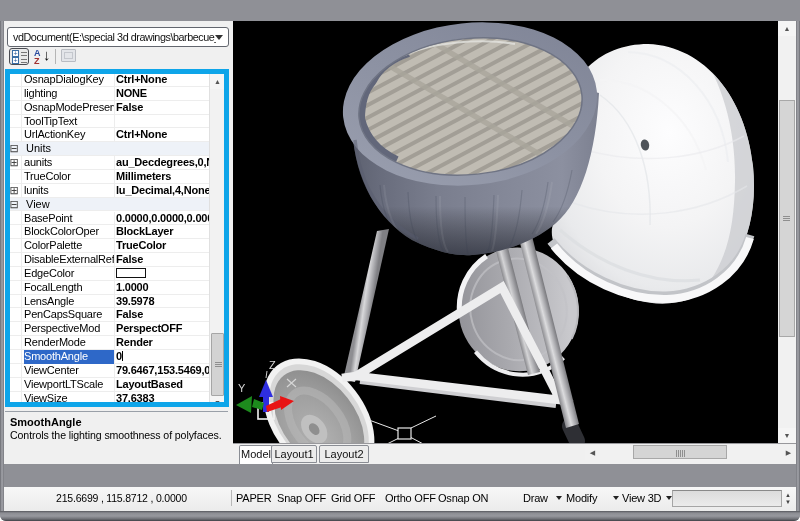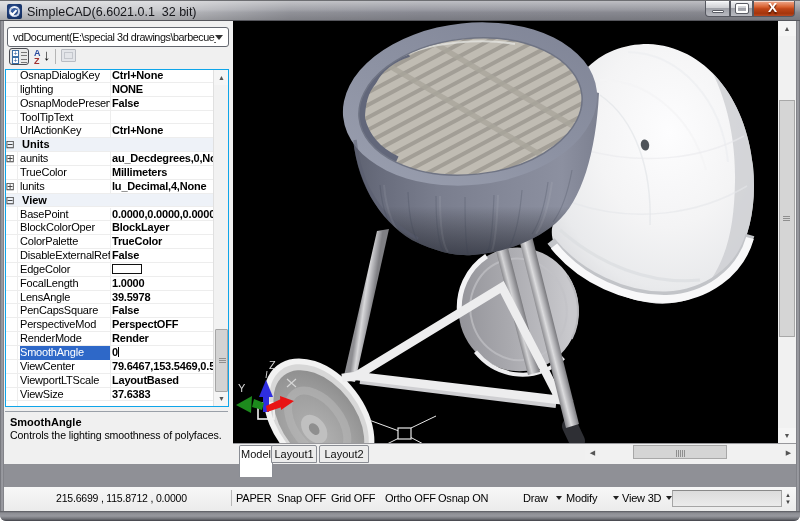--- a/index.html
+++ b/index.html
@@ -35,28 +35,28 @@
 #tb1 .l1,#tb1 .l2,#tb1 .l3,#tb1 .l4{position:absolute;left:11px;width:6px;height:1px;background:#777}
 #tb1 .l1{top:3px}#tb1 .l2{top:6px}#tb1 .l3{top:10px}#tb1 .l4{top:13px}
 #tb2{position:absolute;left:28px;top:1px;width:19px;height:17px;font-weight:bold;font-size:9px}
 #tb2 .a{position:absolute;left:2px;top:0px;color:#2a4ba0}
 #tb2 .z{position:absolute;left:2px;top:8px;color:#a03030}
 #tb2 .ar{position:absolute;left:11px;top:-2px;color:#111;font-weight:normal;font-size:15px}
 #tbsep{position:absolute;left:51px;top:2px;width:1px;height:15px;background:#b5b5b5}
 #tb3{position:absolute;left:57px;top:2px;width:15px;height:13px;border:1px solid #b9bcc2;background:#e3e5e9;border-radius:1px}
 #tb3 .i{position:absolute;left:2px;top:2px;width:9px;height:7px;border:1px solid #c4c7cd}
 
-#grid{position:absolute;left:1px;top:48px;width:224px;height:338px;background:#fff;border:1px solid #0ea5e9;overflow:hidden;font-size:11px}
+#grid{position:absolute;left:1px;top:48px;width:224px;height:338px;background:#fff;border:5px solid #0ea5e9;overflow:hidden;font-size:11px}
 .row{position:absolute;left:0;width:207px;height:13.9px;line-height:13.9px;border-bottom:1px solid #ededed;white-space:nowrap}
 .row .nm{position:absolute;left:14px;width:91px;height:13.9px;padding-left:0px;overflow:hidden;color:#000;border-right:1px solid #ededed;letter-spacing:-0.2px}
 .row .nm.sel{background:#2e68c8;color:#fff}
 .row .vl{position:absolute;left:106px;width:101px;height:13.9px;overflow:hidden;font-weight:bold;color:#000;letter-spacing:-0.2px}
 .row .pm{position:absolute;left:-3px;top:0;width:14px;font-size:11px;line-height:13.9px;color:#444;text-align:center;letter-spacing:0}
 .row.cat{background:#eef2f8}
-.row .cname{position:absolute;left:16px;font-weight:bold}
+.row .cname{position:absolute;left:16px;font-weight:normal}
 .caret{display:inline-block;width:1px;height:10px;background:#000;vertical-align:-1px;margin-left:0px}
 .swatch{display:inline-block;width:30px;height:10px;background:#fff;border:1.5px solid #111;vertical-align:-1px;margin-top:1px}
 #gutline{position:absolute;left:11px;top:0;width:1px;height:336px;background:#ededed}
 
 #gsb{position:absolute;right:0;top:0;width:15px;height:336px;background:#f2f2f2;border-left:1px solid #e0e0e0}
 .sbtn{position:absolute;left:0px;width:15px;height:15px;background:#f5f5f5;color:#555;font-size:7px;text-align:center;line-height:15px}
 #gsb .up{top:0}
 #gsb .dn{bottom:0}
 #gsb .thumb{position:absolute;left:1px;top:259px;width:13px;height:63px;background:#d3d3d3;border:1px solid #a6a6a6;border-radius:1px}
 .grip{position:absolute;left:3px;width:7px;height:5px;
@@ -67,21 +67,21 @@
 #desc .d{position:absolute;left:5px;top:17px;white-space:nowrap;font-size:10.6px;letter-spacing:-0.1px}
 
 #vp{position:absolute;left:233px;top:21px;width:545px;height:422px;background:#000}
 #vsb{position:absolute;left:778px;top:21px;width:18px;height:422px;background:#f1f1f1}
 #vsb .up{top:0;width:18px}
 #vsb .dn{bottom:0;width:18px}
 #vsb .thumb{position:absolute;left:1px;top:79px;width:16px;height:237px;background:#d5d5d5;border:1px solid #a8a8a8}
 
 #tabs{position:absolute;left:233px;top:443px;width:563px;height:21px;background:#f0f0f0;border-top:1px solid #98989c}
 .tab{position:absolute;top:1px;height:18px;border:1px solid #8a8d94;border-radius:2px 2px 0 0;font-size:11px;text-align:center;line-height:17px;color:#111;background:#ececec}
-#tabM{left:6px;width:34px;background:#fff;height:32px;border-bottom:none}
+#tabM{left:6px;width:34px;background:#fff;height:19px;border-bottom:none}
 #tabL1{left:38px;width:46px}
 #tabL2{left:86px;width:50px}
 #hsb{position:absolute;left:352px;top:1px;width:211px;height:15px;background:#f1f1f1}
 #hsb .lb{position:absolute;left:0;top:0;width:15px;height:15px;color:#555;font-size:7px;text-align:center;line-height:15px}
 #hsb .rb{position:absolute;right:0;top:0;width:15px;height:15px;color:#555;font-size:7px;text-align:center;line-height:15px}
 #hsb .thumb{position:absolute;left:48px;top:0px;width:94px;height:14px;background:#d5d5d5;border:1px solid #a8a8a8}
 #hsb .grip2{position:absolute;left:42px;top:4px;width:9px;height:7px;
  background:repeating-linear-gradient(90deg,#8f8f8f 0,#8f8f8f 1px,transparent 1px,transparent 2px)}
 
 #cmdrow{position:absolute;left:4px;top:464px;width:792px;height:23px;background:#f0f0f0;border-top:1px solid #c9c9c9}
@@ -95,37 +95,20 @@
 #pbox{position:absolute;left:668px;top:3px;width:110px;height:17px;background:linear-gradient(180deg,#dcdcdc,#ebebeb);border:1px solid #a5a5a5;border-top-color:#8a8a8a}
 #spin{position:absolute;left:781px;top:5px;font-size:6px;color:#444;line-height:7px}
 
 #bframe{position:absolute;left:0px;top:511px;width:800px;height:10px;border-radius:0 0 6px 6px;
  background:linear-gradient(180deg,#55565c 0,#8c8d93 2px,#97989e 5px,#6f7076 8px,#3f4046 10px)}
 #lframe{position:absolute;left:0;top:21px;width:4px;height:490px;background:linear-gradient(90deg,#5c5d63 0,#94959b 1px,#9a9ba1 3px,#6a6b71 4px)}
 #rframe{position:absolute;right:0;top:21px;width:4px;height:490px;background:linear-gradient(90deg,#6a6b71 0,#9a9ba1 1px,#94959b 3px,#5c5d63 4px)}
 </style></head>
 <body>
 <div id="win">
- <div id="title">
-      <div class="sheen"></div>
-  <div id="ticon">
-        <div class="c"></div>
-        <div class="k"></div>
-      </div>
-  <div id="ttext">SimpleCAD(6.6021.0.1&nbsp;&nbsp;32 bit)</div>
-  <div class="cbtn" id="bmin">
-        <div class="g"></div>
-      </div>
-  <div class="cbtn" id="bmax">
-        <div class="g"></div>
-      </div>
-  <div class="cbtn" id="bclose">
-        <div class="g">X</div>
-      </div>
- </div>
  <div id="panel">
   <div id="combo">
         <span class="txt">vdDocument(E:\special 3d drawings\barbecue_s</span>
         <div class="arr"></div>
       </div>
   <div id="tbar">
     <div id="tb1">
           <div class="b1">+</div>
           <div class="b2">+</div>
           <div class="l1"></div>

